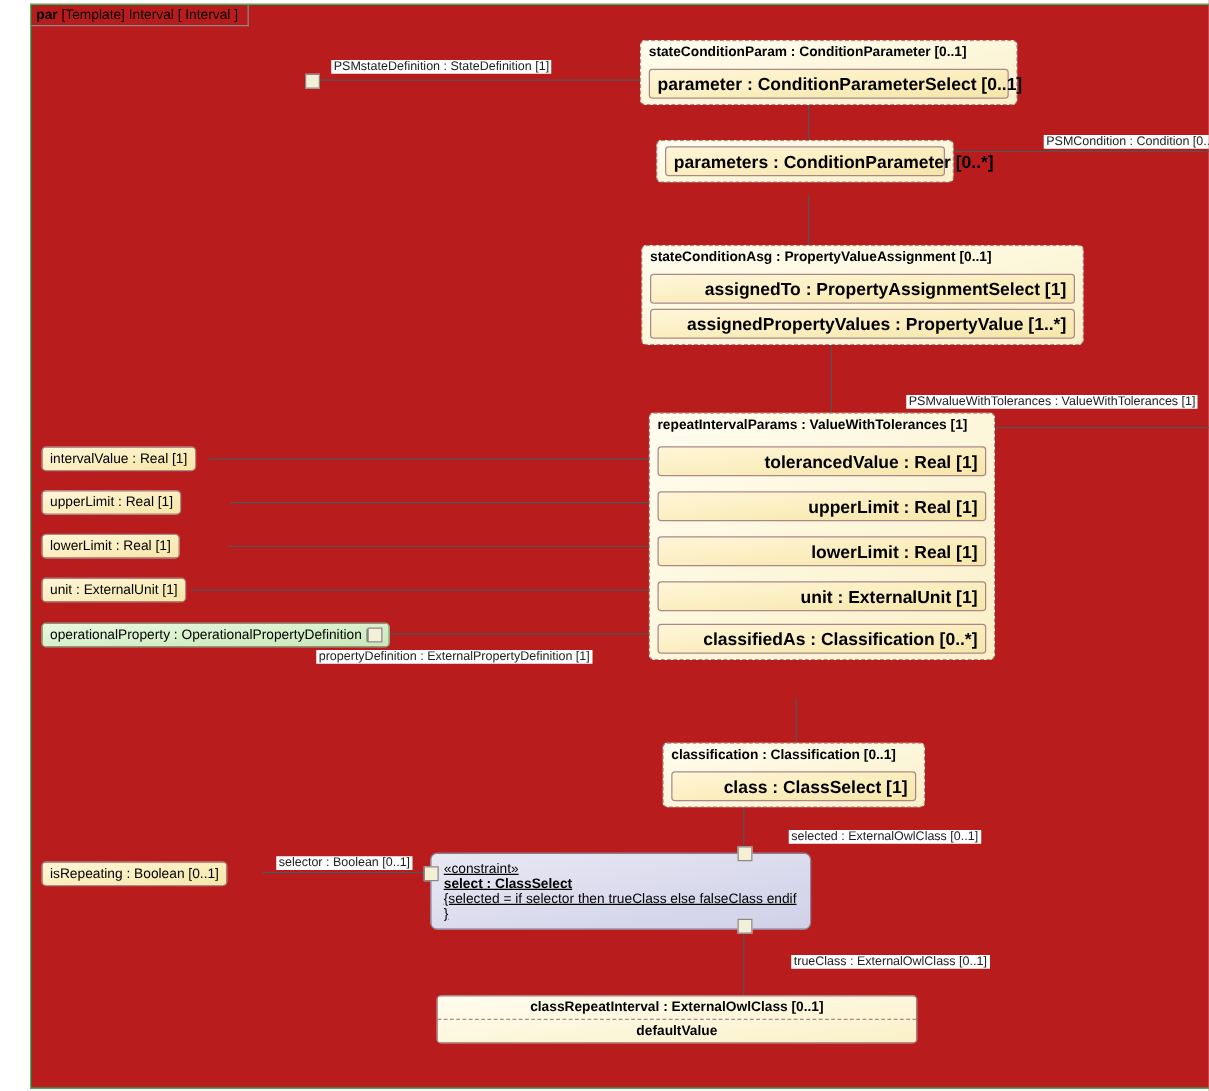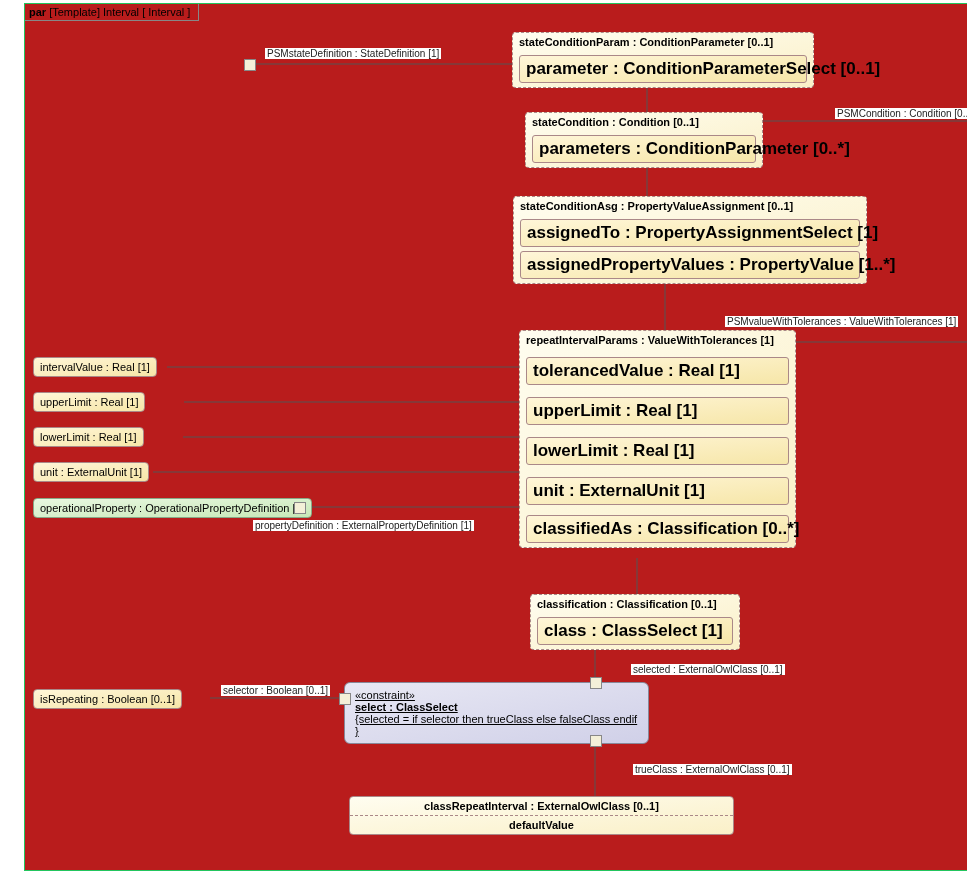--- a/index.html
+++ b/index.html
@@ -58,22 +58,23 @@
     font-weight: bold;
     font-size: 11px;
     white-space: nowrap;
   }
   .inner-box {
     margin: 4px 6px;
     border: 1px solid #a88;
     border-radius: 3px;
     background: linear-gradient(to bottom right, #fff6d8, #f6e6a8);
     padding: 3px 6px;
-    font-size: 17px;
-    white-space: nowrap;
+    font-size: 14px;
+    white-space: nowrap;
+    text-align: right;
   }
   .constraint {
     position: absolute;
     border: 1px solid #889;
     border-radius: 6px;
     background: linear-gradient(to bottom right, #e8e8f4, #d0d0e8);
     text-align: left;
     padding: 6px 10px;
     font-size: 11px;
     text-decoration: underline;
@@ -190,21 +191,20 @@
   </div>
 
   <div class="container" style="left:487px; top:28px; width:300px;">
     <div class="title">stateConditionParam : ConditionParameter [0..1]</div>
     <div class="inner-box">
       <span class="bold">parameter : ConditionParameterSelect [0..1]</span>
     </div>
   </div>
 
   <div class="container" style="left:500px; top:108px; width:236px;">
-    <div class="title">stateCondition : Condition [0..1]</div>
     <div class="inner-box">
       <span class="bold">parameters : ConditionParameter [0..*]</span>
     </div>
   </div>
 
   <div class="container" style="left:488px; top:192px; width:352px;">
     <div class="title">stateConditionAsg : PropertyValueAssignment [0..1]</div>
     <div class="inner-box">
       <span class="bold">assignedTo : PropertyAssignmentSelect [1]</span>
     </div>

